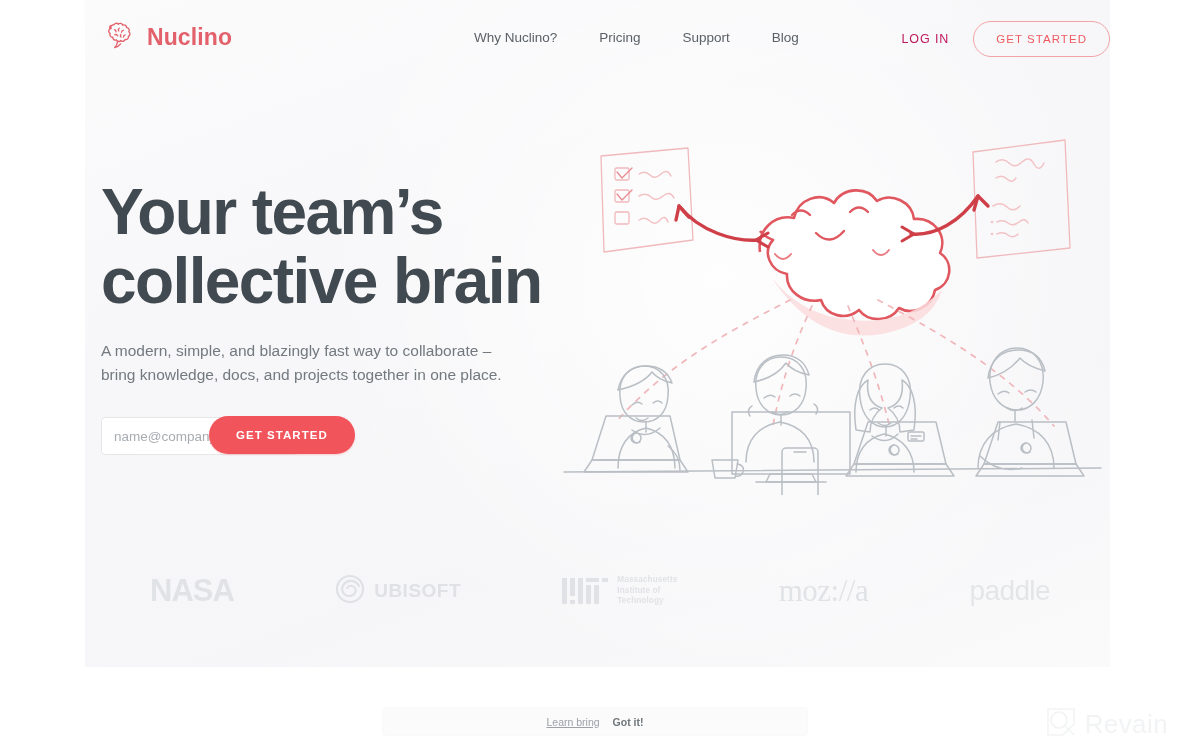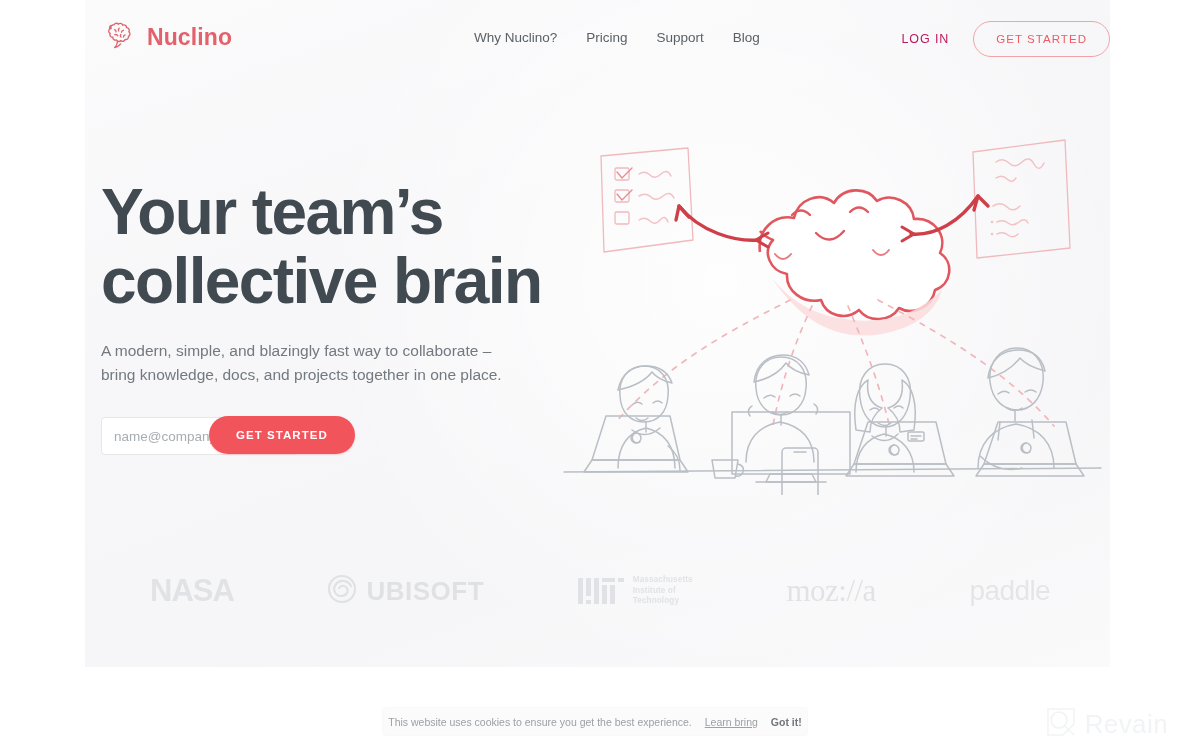--- a/index.html
+++ b/index.html
@@ -22,21 +22,21 @@
   }
 
   
   .header {
     position:absolute; left:0; top:0; width:1190px; height:76px;
     display:flex; align-items:center; z-index:12;
   }
   .logo { position:absolute; left:104px; top:22px; display:flex; align-items:center; gap:9px; }
   .logo-text { font-size:23px; font-weight:700; color:#e2616b; letter-spacing:.1px; }
 
-  .nav { position:absolute; left:474px; top:30px; display:flex; gap:29px; }
+  .nav { position:absolute; left:474px; top:30px; display:flex; gap:42px; }
   .nav a {
     font-size:13.5px; color:#5b6166; text-decoration:none; white-space:nowrap;
   }
 
   .header-right { position:absolute; right:80px; top:21px; display:flex; align-items:center; gap:24px; }
   .login { font-size:12.5px; color:#be185d; letter-spacing:.9px; text-decoration:none; }
   .btn-outline {
     font-size:11.5px; letter-spacing:1.05px; color:#ef5a62;
     border:1.4px solid #f1a3a8; border-radius:22px;
     padding:11px 22px; background:transparent; cursor:pointer;
@@ -76,21 +76,21 @@
   .logos {
     position:absolute; left:150px; top:558px; width:900px; height:66px;
     display:flex; align-items:center; justify-content:space-between; z-index:10;
   }
   .logo-item { opacity:.62; display:flex; align-items:center; }
 
   .nasa-txt {
     font-size:31px; font-weight:700; color:#d4d7da; letter-spacing:-1px;
     font-family:"Liberation Sans", sans-serif;
   }
-  .ubi-txt { font-size:26px; font-weight:700; color:#d2d5d9; letter-spacing:.5px; margin-left:9px; }
+  .ubi-txt { font-size:19px; font-weight:700; color:#d2d5d9; letter-spacing:.5px; margin-left:9px; }
   .mit-sub {
     font-size:8.2px; line-height:10.5px; color:#d2d5d9; margin-left:9px; font-weight:700;
     letter-spacing:.1px;
   }
   .moz-txt { font-size:31px; color:#d2d5d9; font-family:"Liberation Serif", serif; letter-spacing:-.5px; }
   .paddle-txt { font-size:28px; color:#d7dadd; letter-spacing:-.6px; }
 
   
   .cookie {
     position:absolute; left:383px; top:708px; width:424px; height:27px;
@@ -340,21 +340,20 @@
     <div class="logo-item">
       <span class="moz-txt">moz://a</span>
     </div>
 
     <div class="logo-item">
       <span class="paddle-txt">paddle</span>
     </div>
   </div>
 
   <div class="cookie">
-    <span class="cookie-txt">This website uses cookies to ensure you get the best experience.</span>
     <a class="cookie-link" href="#">Learn bring</a>
     <button class="cookie-btn">Got it!</button>
   </div>
 
   <div class="watermark">
     <span>
       <svg width="30" height="30" viewBox="0 0 30 30" fill="none" stroke="#e2e5e8" stroke-width="1.6">
         <path d="M2 2 L28 2 L28 17 L17 28 L2 28 Z"></path>
         <circle cx="13" cy="13" r="8"></circle>
         <path d="M19 19 L28 28"></path>

